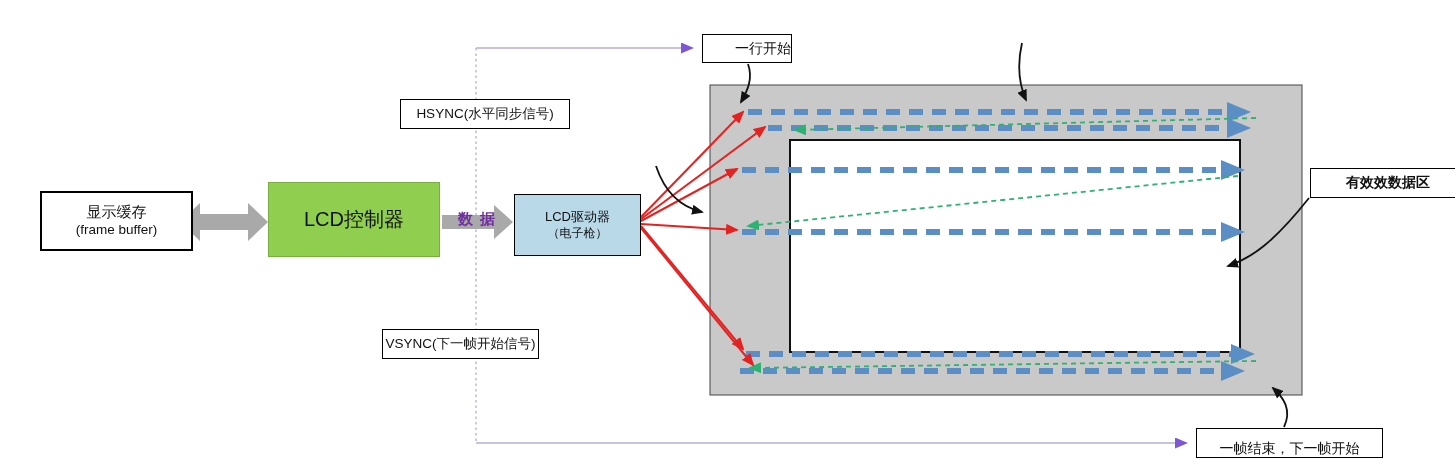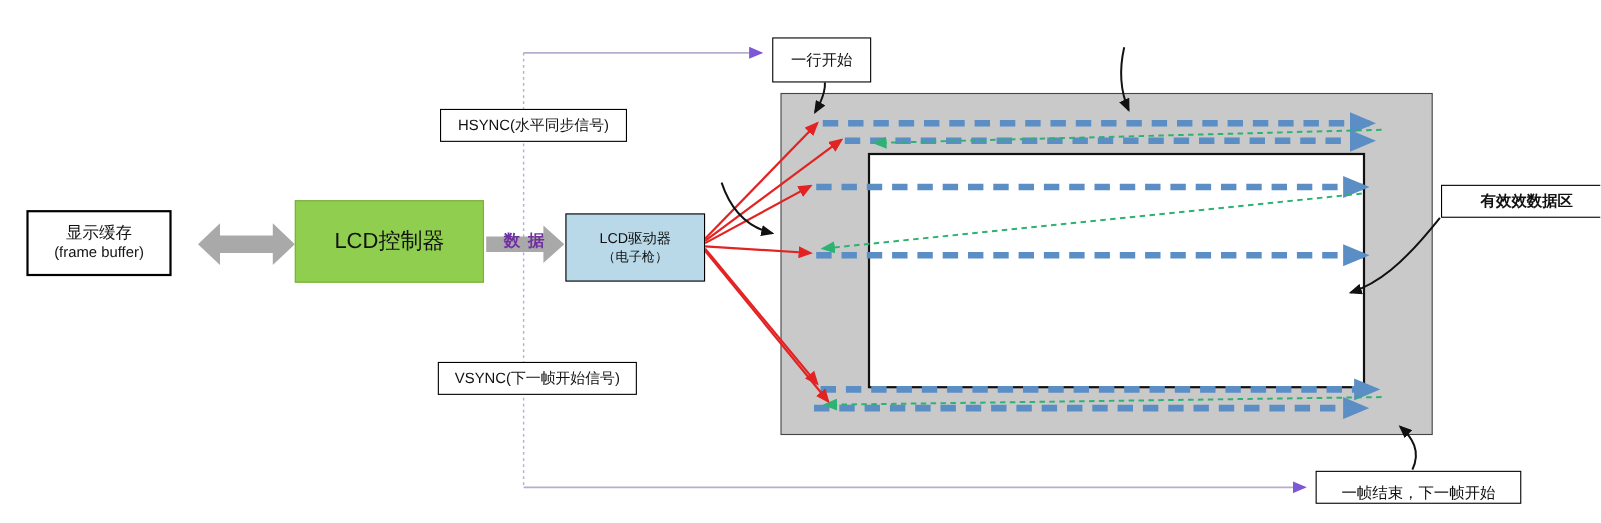--- a/index.html
+++ b/index.html
@@ -8,29 +8,29 @@
     --sync-line:#b6aed0; --sync-arrow:#7e57d6; --bus-fill:#a9a9a9; --bus-text:#7030a0;
   }
   html,body{margin:0;padding:0;background:#fff;}
   body{font-family:"Liberation Sans","DejaVu Sans",sans-serif;color:#111;}
   .stage{position:relative;width:1455px;height:475px;background:#fff;overflow:hidden;}
   svg.layer{position:absolute;left:0;top:0;width:1455px;height:475px;}
 
   .box{position:absolute;background:#fff;border:1px solid #000;box-sizing:border-box;
        display:flex;flex-direction:column;align-items:center;justify-content:center;
        text-align:center;line-height:1.25;}
-  .fb{left:24px;top:191px;width:132px;height:60px;border-width:2px;font-size:15px;}
+  .fb{left:40px;top:191px;width:153px;height:60px;border-width:2px;font-size:15px;}
   .fb .sub{font-size:13.5px;}
   .ctrl{left:268px;top:182px;width:172px;height:75px;background:var(--controller-fill);
         border-color:#79af3e;font-size:20px;justify-content:center;}
   .drv{left:514px;top:194px;width:127px;height:62px;background:var(--driver-fill);font-size:13px;}
   .drv .sub{font-size:12px;}
   .hs{left:400px;top:99px;width:170px;height:30px;font-size:13.5px;}
-  .vs{left:398px;top:329px;width:181px;height:30px;font-size:13.5px;}
-  .ls{left:702px;top:34px;width:90px;height:41px;font-size:14px;}
+  .vs{left:382px;top:329px;width:157px;height:30px;font-size:13.5px;}
+  .ls{left:702px;top:34px;width:90px;height:29px;font-size:14px;align-items:flex-end;}
   .inv{left:966px;top:12px;width:113px;height:30px;font-size:14px;}
   .val{left:1310px;top:168px;width:156px;height:30px;font-size:14px;font-weight:bold;}
   .fe{left:1196px;top:428px;width:187px;height:30px;font-size:14px;justify-content:flex-end;}
   .buslabel{position:absolute;left:446px;top:210px;width:68px;text-align:center;
             color:var(--bus-text);font-weight:bold;font-size:15px;letter-spacing:7px;}
 
   .scan{stroke:var(--scan-line);stroke-width:6;stroke-dasharray:14 9;fill:none;}
   .retrace{stroke:var(--retrace-line);stroke-width:1.8;stroke-dasharray:5 4;fill:none;}
   .beam{stroke:var(--beam-arrow);stroke-width:2;fill:none;}
   .sync-v{stroke:var(--sync-line);stroke-width:1.3;stroke-dasharray:2.5 3;fill:none;}

